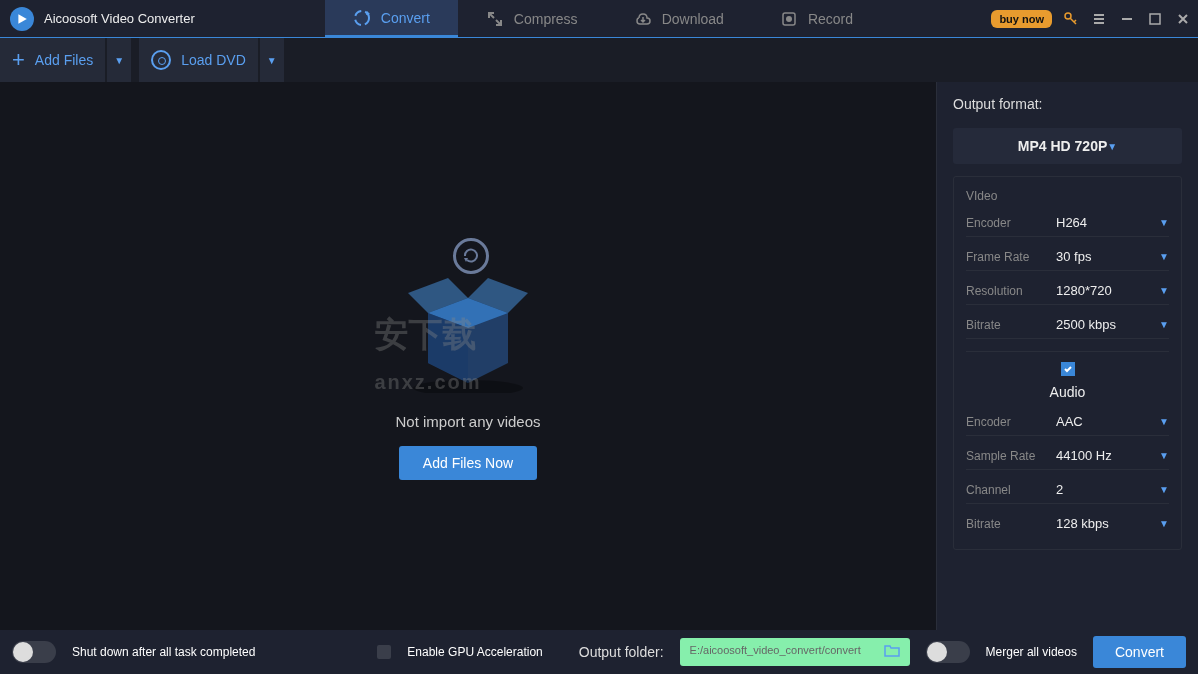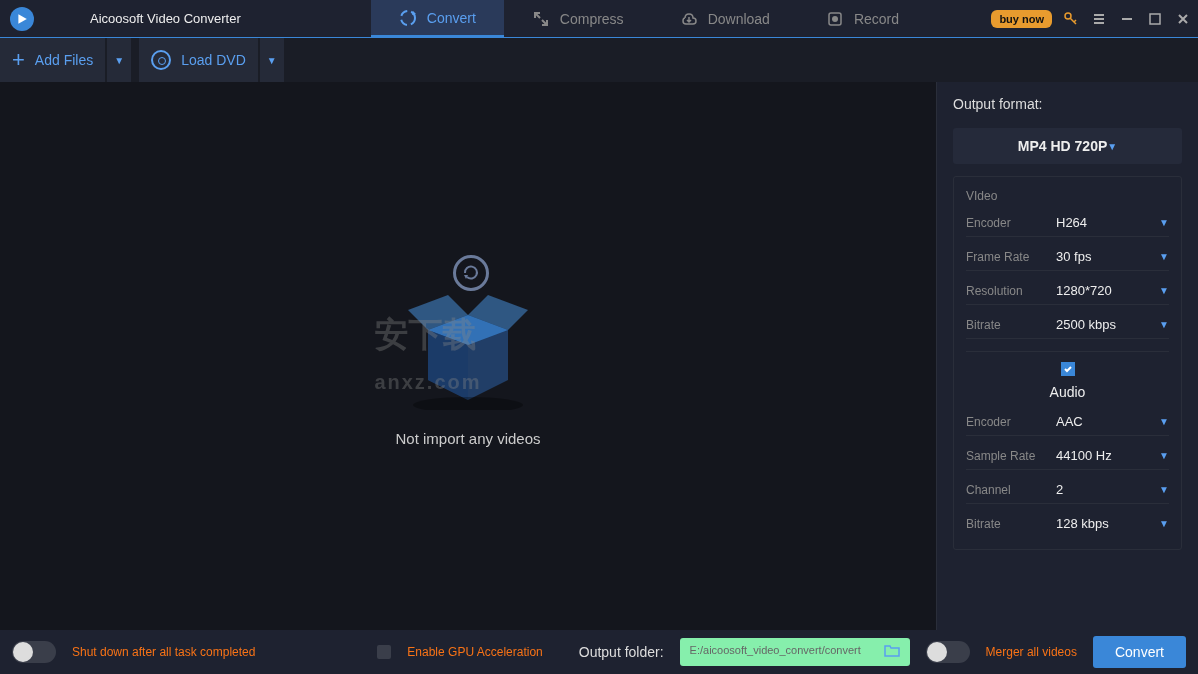--- a/index.html
+++ b/index.html
@@ -1,21 +1,21 @@
 <!DOCTYPE html>
 <html><head>
 <meta charset="utf-8">
 <style>
 * { margin: 0; padding: 0; box-sizing: border-box; font-family: "Segoe UI", Arial, sans-serif; }
 body { width: 1198px; height: 674px; background: #1a1d26; overflow: hidden; color: #ccc; }
 
 .titlebar { height: 38px; background: #1e2230; display: flex; align-items: center; border-bottom: 1px solid #3a87d8; }
 .logo { width: 24px; height: 24px; margin: 0 10px; border-radius: 50%; background: #3a87d8; display: flex; align-items: center; justify-content: center; }
 .logo svg { width: 12px; height: 12px; }
-.app-title { font-size: 13px; color: #eee; flex-shrink: 0; margin-left: 46px; }
+.app-title { font-size: 13px; color: #eee; flex-shrink: 0; }
 .tabs { display: flex; margin-left: 130px; height: 100%; }
 .tab { display: flex; align-items: center; padding: 0 28px; font-size: 14px; color: #888; cursor: pointer; gap: 10px; }
 .tab.active { background: #2a3a5a; color: #5a9ff0; border-bottom: 2px solid #3a87d8; }
 .tab-icon { width: 18px; height: 18px; display: flex; align-items: center; justify-content: center; }
 .titlebar-right { margin-left: auto; display: flex; align-items: center; gap: 10px; padding-right: 6px; }
 .buy-now { background: #e89b2e; color: #111; font-size: 11px; font-weight: bold; padding: 3px 8px; border-radius: 6px; }
 .win-btn { width: 18px; height: 18px; display: flex; align-items: center; justify-content: center; cursor: pointer; color: #aaa; }
 
 .toolbar { height: 44px; display: flex; align-items: stretch; }
 .tool-btn { display: flex; align-items: center; padding: 0 12px; gap: 10px; font-size: 14px; color: #5a9ff0; background: #252a38; margin-right: 2px; cursor: pointer; }
@@ -44,21 +44,21 @@
 .setting-value { flex: 1; display: flex; justify-content: space-between; align-items: center; font-size: 13px; color: #eee; cursor: pointer; }
 .audio-header { display: flex; align-items: center; gap: 8px; margin: 8px 0 14px; padding-top: 10px; border-top: 1px solid #2a2e3a; flex-direction: column; }
 .checkbox { width: 14px; height: 14px; background: #3a87d8; display: flex; align-items: center; justify-content: center; cursor: pointer; }
 .checkbox svg { width: 10px; height: 10px; }
 .chevron { color: #5a9ff0; font-size: 10px; }
 
 .footer { height: 44px; background: #1e2230; display: flex; align-items: center; padding: 0 12px; gap: 16px; }
 .toggle { width: 44px; height: 22px; background: #3a3e4a; border-radius: 11px; position: relative; cursor: pointer; flex-shrink: 0; }
 .toggle-knob { position: absolute; width: 20px; height: 20px; background: #ddd; border-radius: 50%; top: 1px; left: 1px; }
 .toggle.dark .toggle-knob { background: #1a1d26; }
-.footer-text { font-size: 12px; color: #f97316; }
+.footer-text { font-size: 12px; color: #ffffff; }
 .unchecked-box { width: 14px; height: 14px; background: #3a3e4a; border-radius: 2px; cursor: pointer; flex-shrink: 0; }
 .folder-label { font-size: 14px; color: #ddd; margin-left: auto; }
 .folder-input { background: #86efac; padding: 6px 10px; border-radius: 3px; width: 230px; display: flex; align-items: flex-start; justify-content: space-between; }
 .folder-input span { font-size: 11px; color: #666; }
 .folder-icon { color: #5a9ff0; cursor: pointer; }
 .convert-btn { background: #3a87d8; color: #fff; border: none; padding: 8px 22px; font-size: 14px; border-radius: 3px; cursor: pointer; }
 .spacer { flex: 1; }
 </style>
 </head>
 <body>
@@ -169,20 +169,21 @@
         <svg width="18" height="18" viewBox="0 0 18 18">
             <path d="M3 9 A6 6 0 1 1 5 13" stroke="#6a7a9a" stroke-width="2" fill="none"></path>
             <polygon points="2,11 6,11 4,15" fill="#6a7a9a"></polygon>
           </svg>
       </div>
     </div>
     <div class="watermark">
       <span>安下载</span><br><span style="font-size:20px;letter-spacing:2px;">anxz.com</span>
     </div>
     <div class="empty-text">Not import any videos</div>
+    <button class="add-now-btn">Add Files Now</button>
   </div>
 
   <div class="sidebar">
     <div class="sidebar-title">Output format:</div>
     <div class="format-select">
       <span>MP4 HD 720P</span>
       <span class="chevron">▼</span>
     </div>
     <div class="settings-panel">
       <div class="section-label">VIdeo</div>

